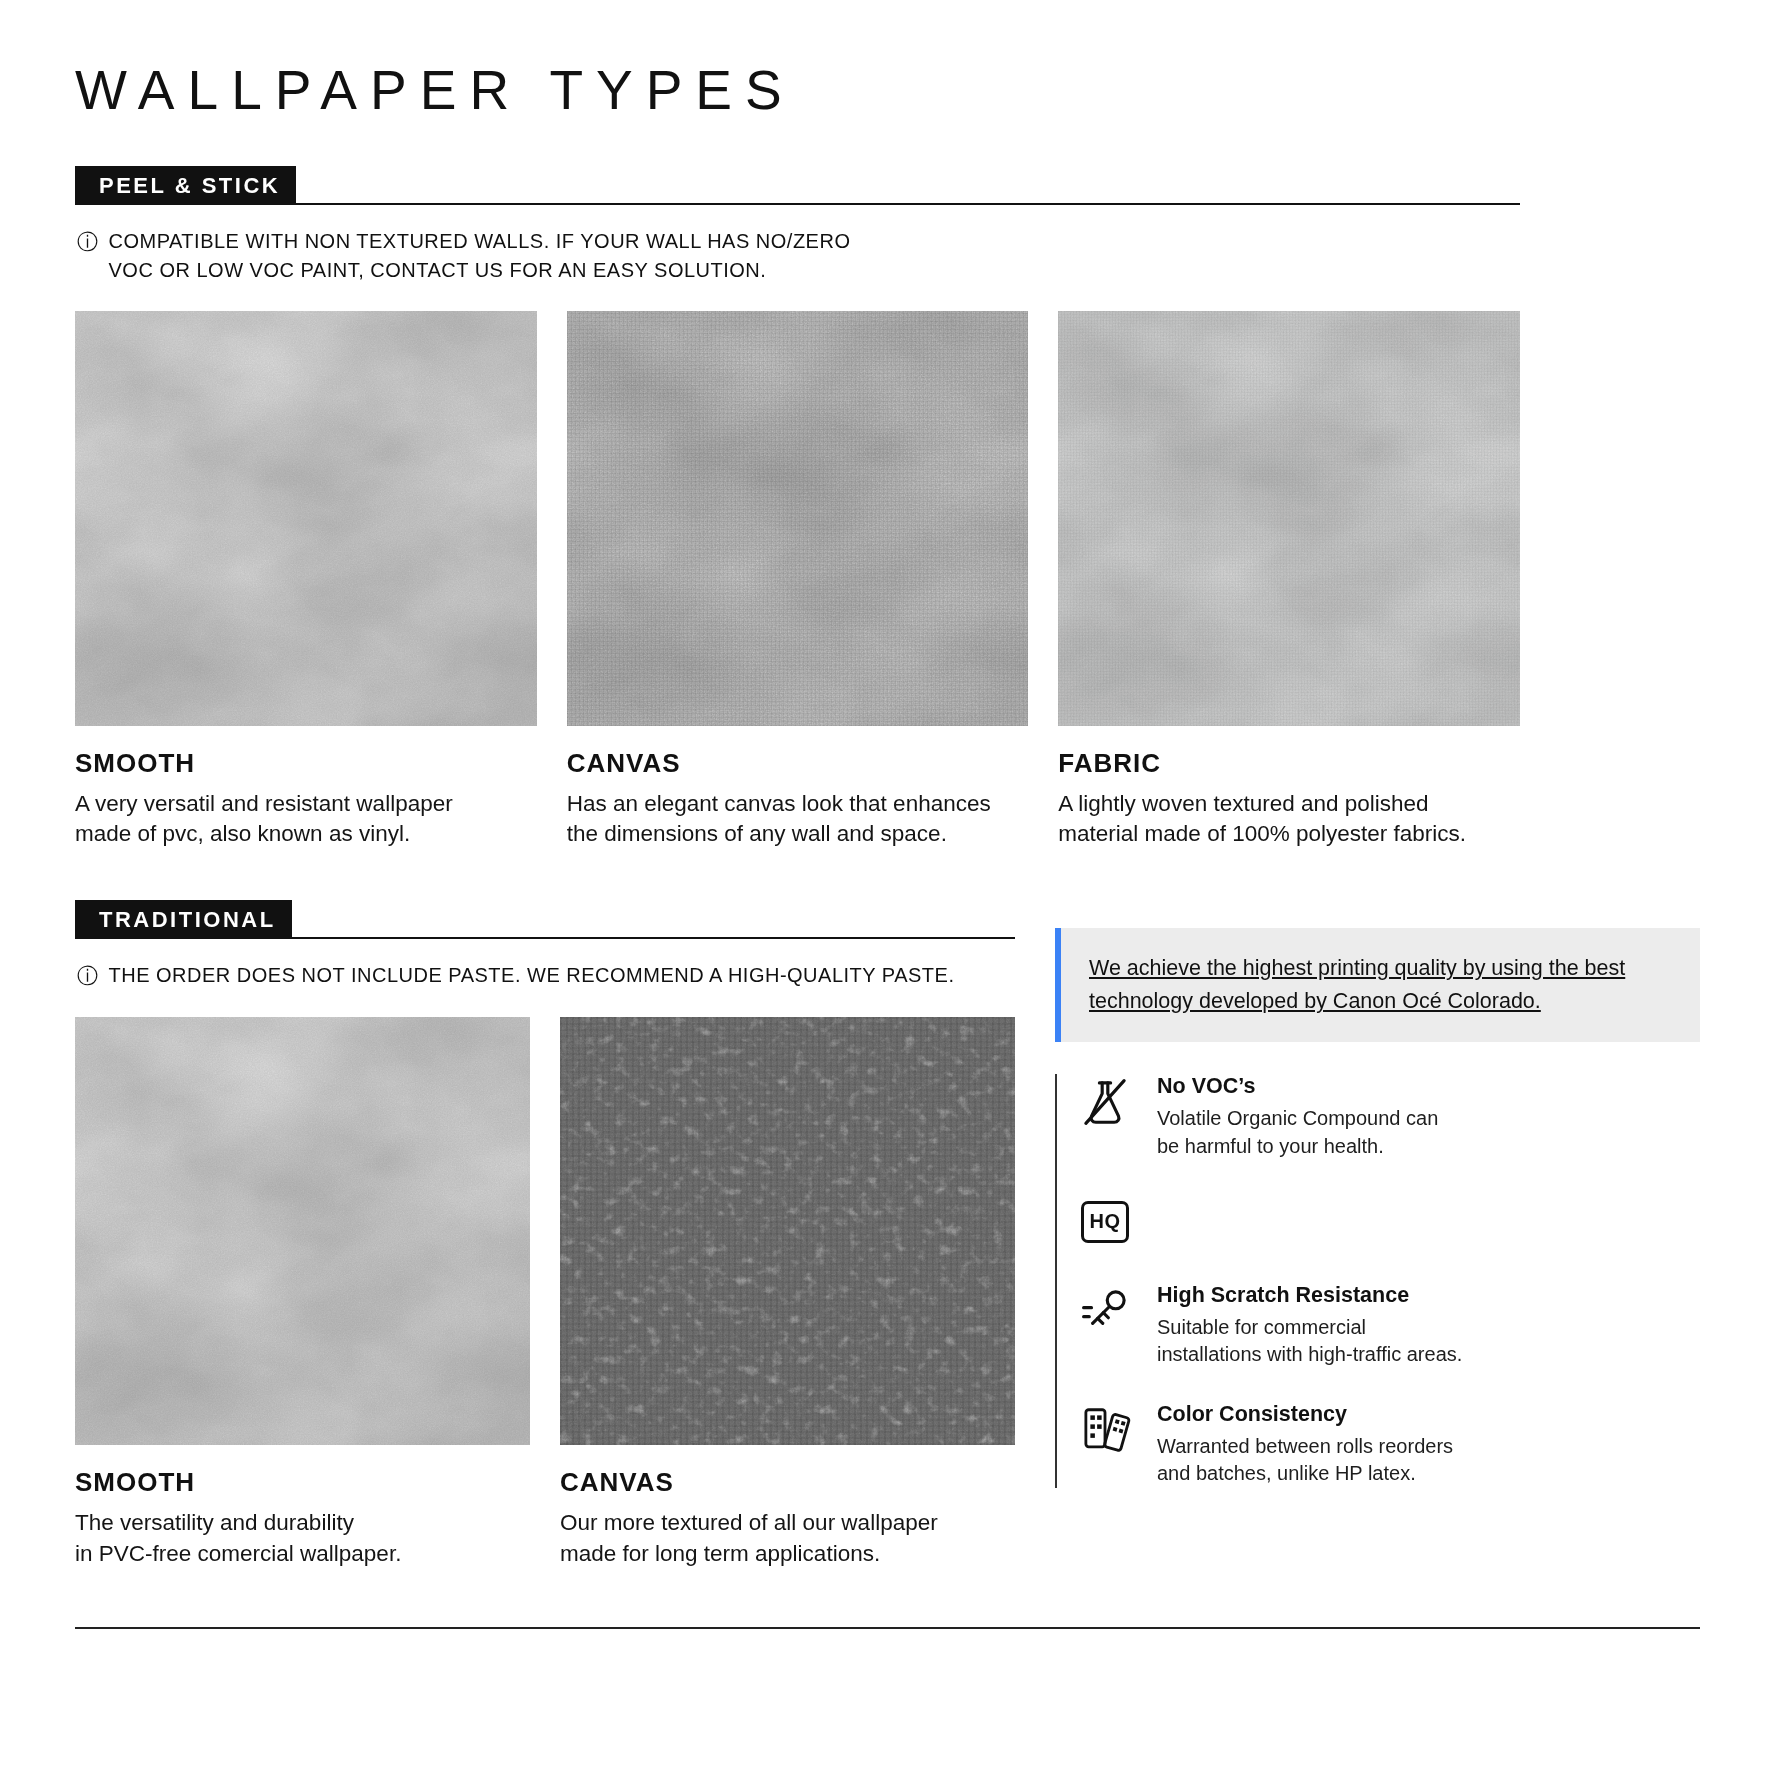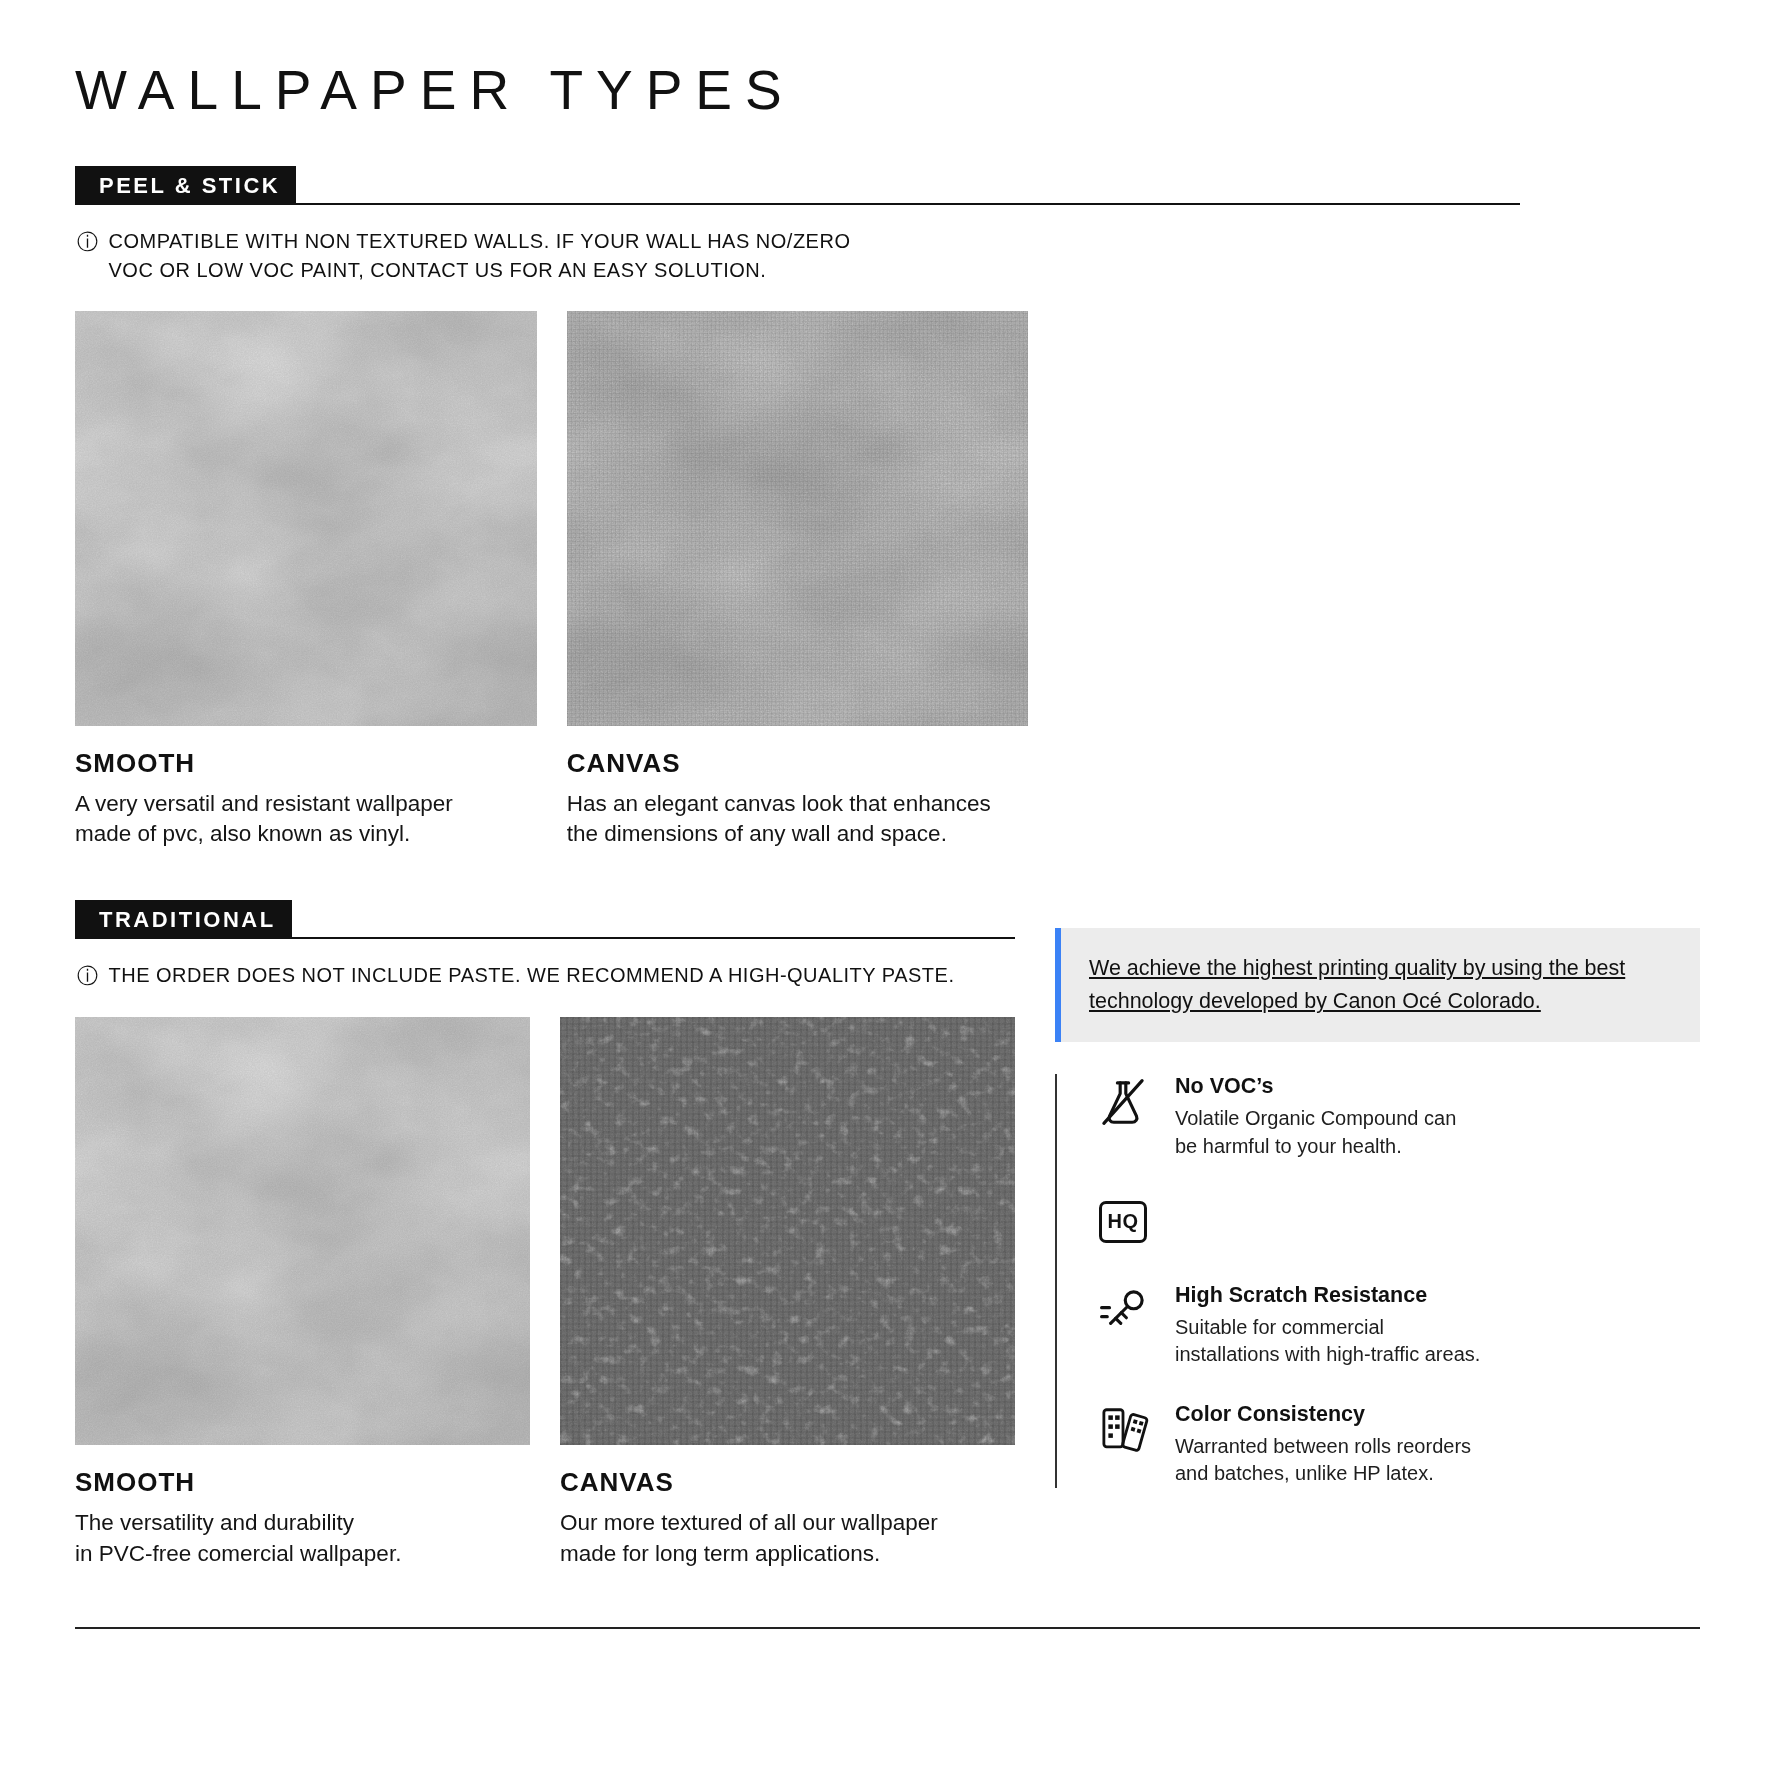--- a/index.html
+++ b/index.html
@@ -90,21 +90,21 @@
     border-left: 6px solid #3b82f6;
     padding: 24px 28px;
     font-size: 21.5px;
     line-height: 1.55;
     text-decoration: underline;
   }
 
   .features {
     margin-top: 32px;
     border-left: 2px solid #333;
-    padding-left: 38px;
+    padding-left: 20px;
     display: flex; flex-direction: column; gap: 33px;
   }
   .feature { display: flex; gap: 24px; align-items: flex-start; }
   .feature-icon {
     width: 56px; height: 56px; flex: 0 0 auto;
     display: flex; align-items: center; justify-content: center;
   }
   .feature-icon svg { width: 54px; height: 54px; }
   .hq-box {
     width: 48px; height: 42px;
@@ -182,20 +182,35 @@
               <rect width="100%" height="100%" filter="url(#f-grain)"></rect>
             </svg>
         </div>
         <figcaption>
           <div class="swatch-title">CANVAS</div>
           <div class="swatch-desc multiline">Has an elegant canvas look that enhances
 the dimensions of any wall and space.</div>
         </figcaption>
       </figure>
 
+      <figure class="swatch-card">
+        <div class="swatch tex-fabric">
+          <svg class="tex-layer op-cloud" aria-hidden="true">
+              <rect width="100%" height="100%" filter="url(#f-cloud)"></rect>
+            </svg>
+          <svg class="tex-layer op-grain-light" aria-hidden="true">
+              <rect width="100%" height="100%" filter="url(#f-grain)"></rect>
+            </svg>
+        </div>
+        <figcaption>
+          <div class="swatch-title">FABRIC</div>
+          <div class="swatch-desc multiline">A lightly woven textured and polished
+material made of 100% polyester fabrics.</div>
+        </figcaption>
+      </figure>
 
     </div>
   </section>
 
   <div class="lower">
 
     <section class="section traditional">
       <div class="section-head">
         <div class="section-label">TRADITIONAL</div>
         <div class="rule"></div>

